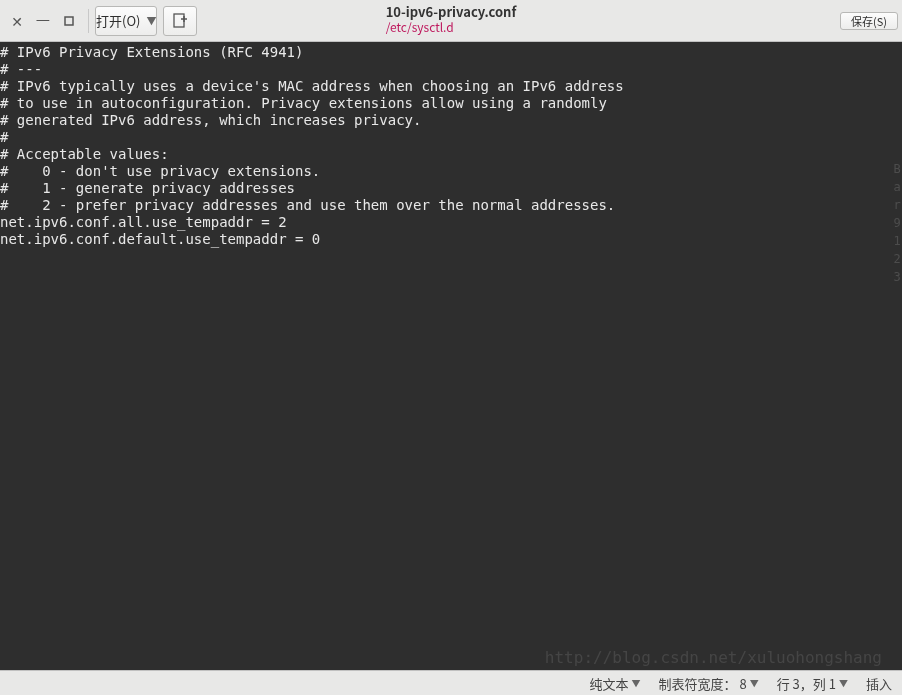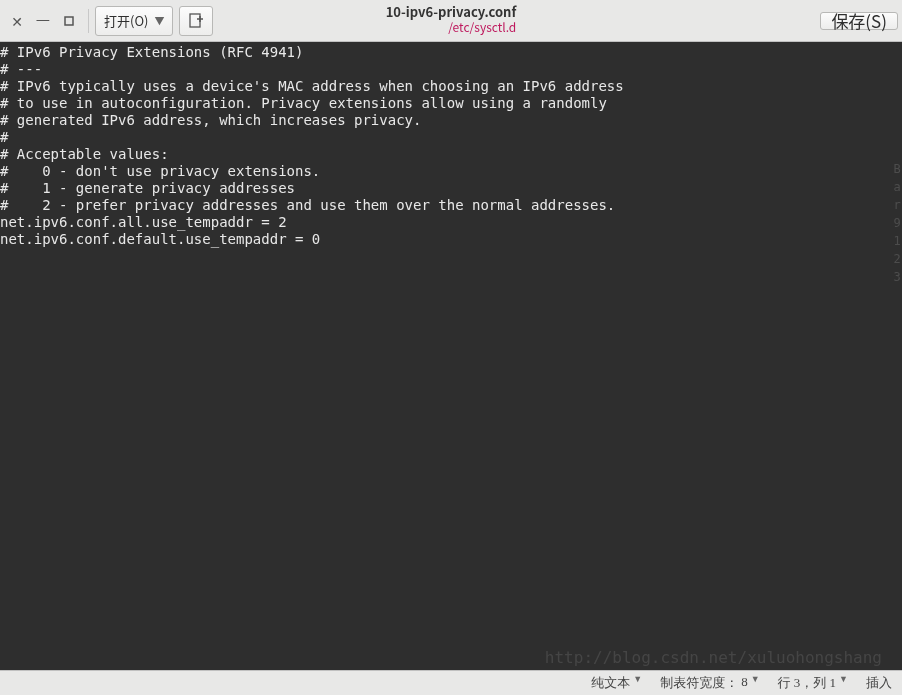--- a/index.html
+++ b/index.html
@@ -45,61 +45,61 @@
       background: #c8c8c8;
       margin: 0 6px;
     }
     .tb-btn {
       height: 30px;
       border: 1px solid #b8b8b6;
       background: linear-gradient(#fcfcfc, #ededec);
       border-radius: 3px;
       display: flex;
       align-items: center;
-      padding: 0 8px;
+      padding: 0 0;
       font-size: 13px;
       color: #2e2e2e;
       cursor: pointer;
     }
     .open-btn { gap: 4px; }
     .open-btn .chev { font-size: 10px; color: #666; margin-left: 2px; }
     .icon-btn {
       width: 34px;
       justify-content: center;
       margin-left: 6px;
     }
     .title-center {
       position: absolute;
       left: 50%;
       transform: translateX(-50%);
       top: 4px;
-      text-align: right;
+      text-align: left;
       line-height: 1.2;
     }
     .title-center .fname {
       font-size: 13px;
       font-weight: bold;
       color: #333;
     }
     .title-center .fpath {
       font-size: 12px;
       color: #be185d;
     }
     .save-btn {
       position: absolute;
       right: 4px;
       height: 18px;
       border: 1px solid #b8b8b6;
       background: linear-gradient(#fcfcfc, #ededec);
       border-radius: 3px;
       padding: 0 10px;
-      font-size: 17px;
+      font-size: 11px;
       color: #2e2e2e;
       display: flex;
-      align-items: center;
+      align-items: flex-start;
       cursor: pointer;
     }
     .editor {
       background: #2e2e2e;
       color: #e8e8e8;
       font-family: "DejaVu Sans Mono", Consolas, monospace;
       font-size: 14px;
       line-height: 17px;
       white-space: pre;
       padding: 2px 0 0 0;
@@ -141,23 +141,23 @@
       display: flex;
       align-items: center;
       justify-content: flex-end;
       padding: 0 10px;
       font-size: 13px;
       color: #444;
       gap: 18px;
     }
     .sb-item {
       display: flex;
+      align-items: center;
       gap: 3px;
       cursor: pointer;
-      font-family: Liberation Serif, serif;
     }
     .sb-item .chev { font-size: 9px; color: #666; }
     .watermark {
       position: absolute;
       bottom: 28px;
       right: 20px;
       color: rgba(140,140,140,0.25);
       font-family: monospace;
       font-size: 16px;
       pointer-events: none;

